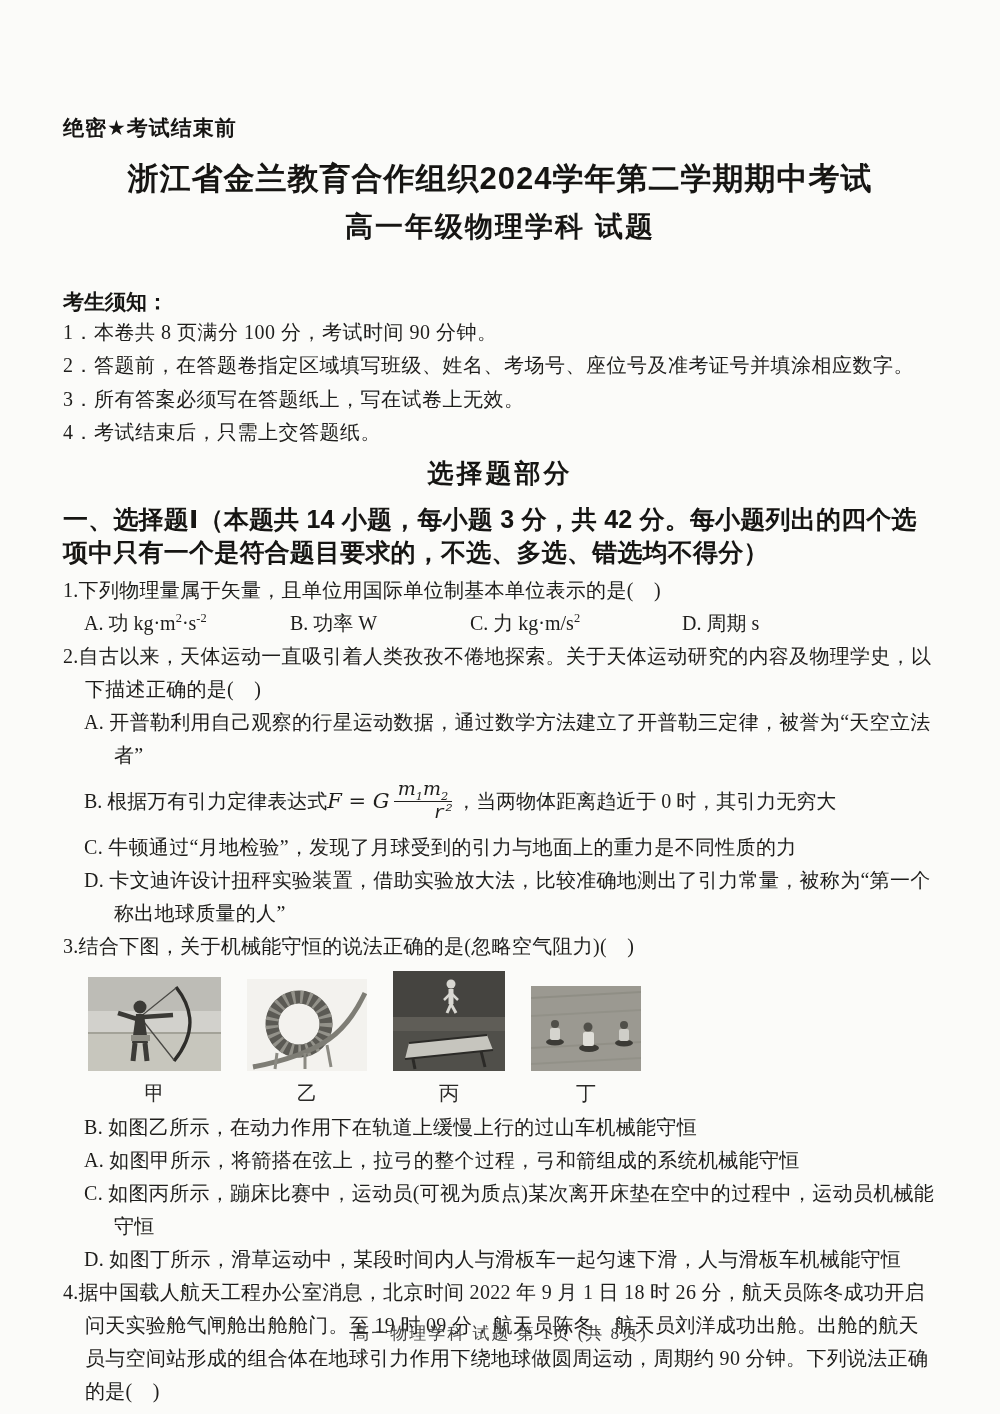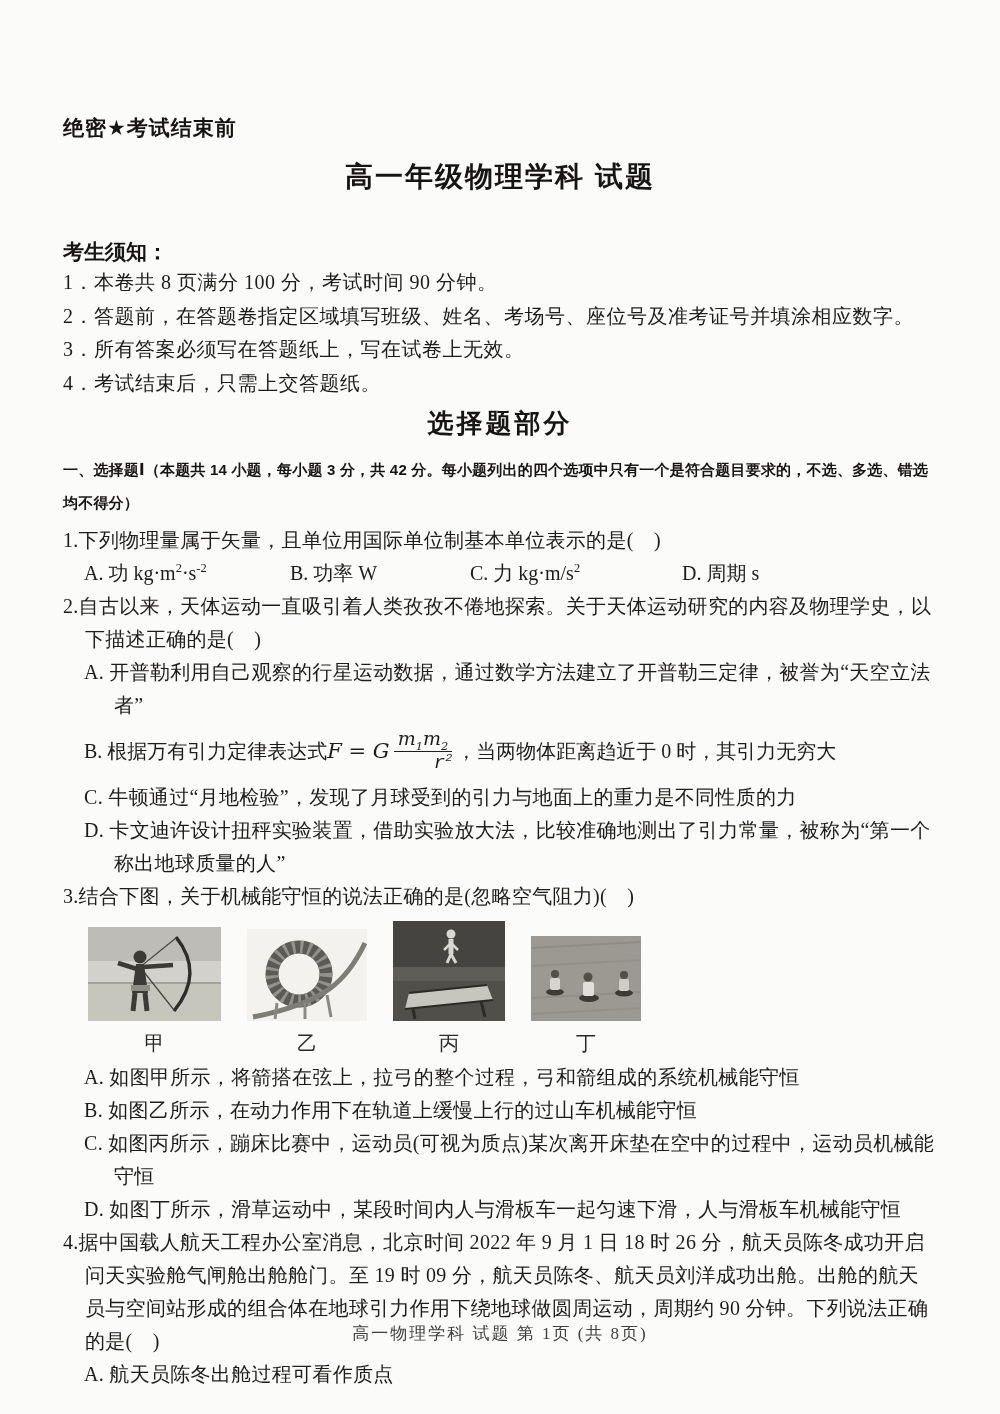--- a/index.html
+++ b/index.html
@@ -19,21 +19,21 @@
   .hei { font-family: "Liberation Sans", "DejaVu Sans", sans-serif; font-weight: 700; color: #161513; }
 
   .security { font-size: 21px; letter-spacing: 1px; margin-bottom: 16px; }
   .title   { font-size: 31px; text-align: center; letter-spacing: 1px; line-height: 1.35; margin-bottom: 8px; }
   .subtitle{ font-size: 28px; text-align: center; letter-spacing: 2px; margin-bottom: 42px; }
 
   .notice-heading { font-size: 21px; }
   .notice-item { line-height: 33.5px; letter-spacing: 0.5px; }
 
   .part-title { font-size: 26px; text-align: center; letter-spacing: 3px; margin: 6px 0 12px 0; }
-  .instructions { font-size: 15px; line-height: 33px; letter-spacing: 0.2px; margin-bottom: 5px; }
+  .instructions { font-size: 25px; line-height: 33px; letter-spacing: 0.2px; margin-bottom: 5px; }
 
   .stem { line-height: 33px; padding-left: 22px; text-indent: -22px; letter-spacing: 0.3px; }
   .option { line-height: 33px; margin-left: 21px; padding-left: 30px; text-indent: -30px; letter-spacing: 0.3px; }
 
   .q1-options { display: flex; margin-left: 21px; line-height: 33px; }
   .q1-options > div:nth-child(1) { width: 206px; }
   .q1-options > div:nth-child(2) { width: 180px; }
   .q1-options > div:nth-child(3) { width: 212px; }
   sup { font-size: 0.62em; vertical-align: super; line-height: 0; }
   sub { font-size: 0.6em; vertical-align: sub; line-height: 0; }
@@ -52,20 +52,21 @@
 
   .footer { position: absolute; left: 0; right: 0; top: 1322px; text-align: center; font-size: 17px; letter-spacing: 2px; color: #404040; }
 </style>
 </head>
 <body>
 
 <div class="page">
 
   <div class="security hei">绝密★考试结束前</div>
 
+  <div class="title hei">浙江省金兰教育合作组织2024学年第二学期期中考试</div>
   <div class="subtitle hei">高一年级物理学科 试题</div>
 
   <div>
     <div class="notice-heading hei">考生须知：</div>
     <div class="notice-item">1．本卷共 8 页满分 100 分，考试时间 90 分钟。</div>
     <div class="notice-item">2．答题前，在答题卷指定区域填写班级、姓名、考场号、座位号及准考证号并填涂相应数字。</div>
     <div class="notice-item">3．所有答案必须写在答题纸上，写在试卷上无效。</div>
     <div class="notice-item">4．考试结束后，只需上交答题纸。</div>
   </div>
 
@@ -176,22 +177,22 @@
             <ellipse cx="93" cy="57" rx="9" ry="3.5" fill="#3c3b36"></ellipse>
             <rect x="88" y="43" width="10" height="12" rx="2" fill="#cfcec8"></rect>
             <circle cx="93" cy="39" r="4" fill="#504f49"></circle>
           </g>
         </svg>
         <div class="fig-label">丁</div>
       </div>
 
     </div>
 
+    <div class="option">B. 如图乙所示，在动力作用下在轨道上缓慢上行的过山车机械能守恒</div>
     <div class="option">A. 如图甲所示，将箭搭在弦上，拉弓的整个过程，弓和箭组成的系统机械能守恒</div>
-    <div class="option">B. 如图乙所示，在动力作用下在轨道上缓慢上行的过山车机械能守恒</div>
     <div class="option">C. 如图丙所示，蹦床比赛中，运动员(可视为质点)某次离开床垫在空中的过程中，运动员机械能守恒</div>
     <div class="option">D. 如图丁所示，滑草运动中，某段时间内人与滑板车一起匀速下滑，人与滑板车机械能守恒</div>
   </div>
 
   <div>
     <div class="stem">4.据中国载人航天工程办公室消息，北京时间 2022 年 9 月 1 日 18 时 26 分，航天员陈冬成功开启问天实验舱气闸舱出舱舱门。至 19 时 09 分，航天员陈冬、航天员刘洋成功出舱。出舱的航天员与空间站形成的组合体在地球引力作用下绕地球做圆周运动，周期约 90 分钟。下列说法正确的是(　)</div>
     <div class="option">A. 航天员陈冬出舱过程可看作质点</div>
   </div>
 
   <div class="footer">高一物理学科 试题 第 1页 (共 8页)</div>

